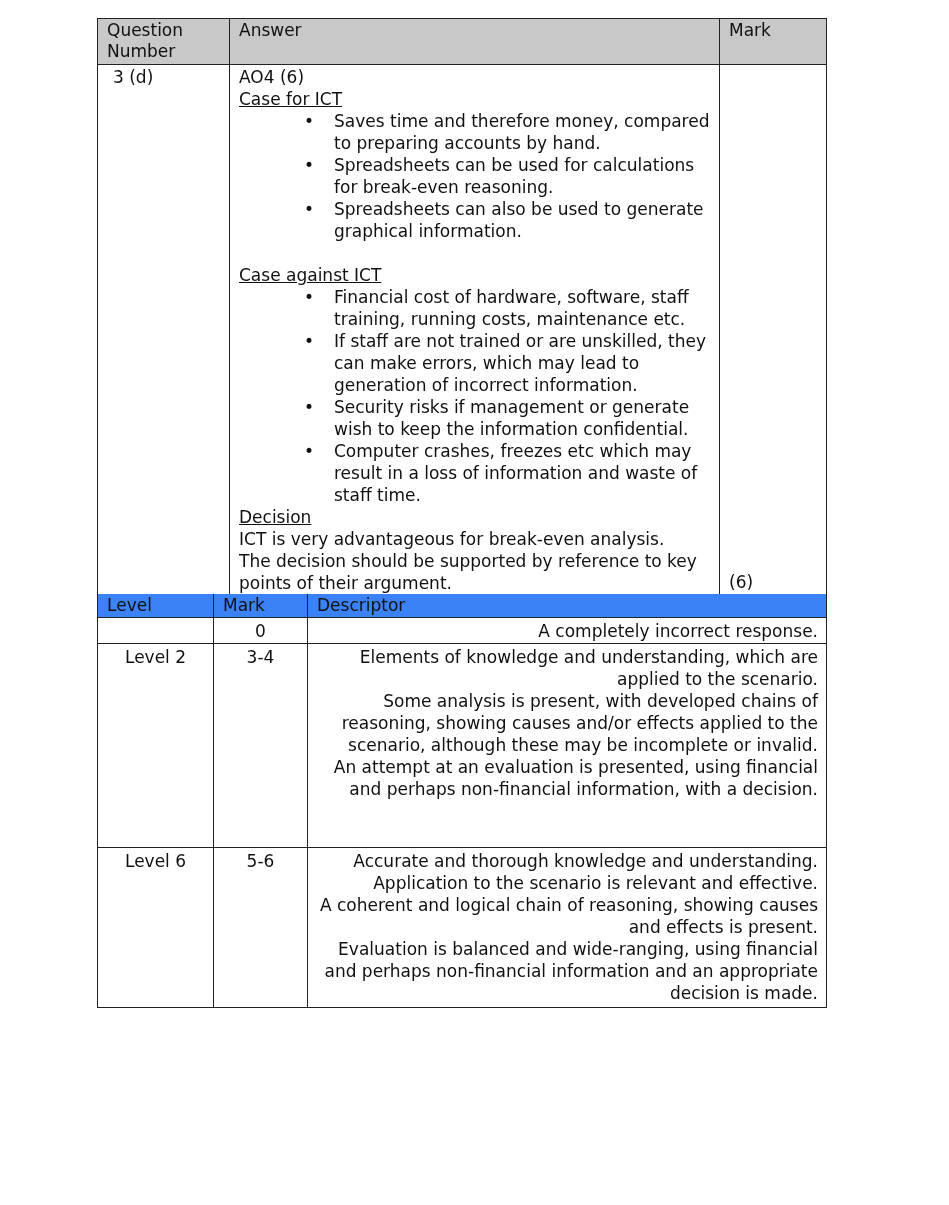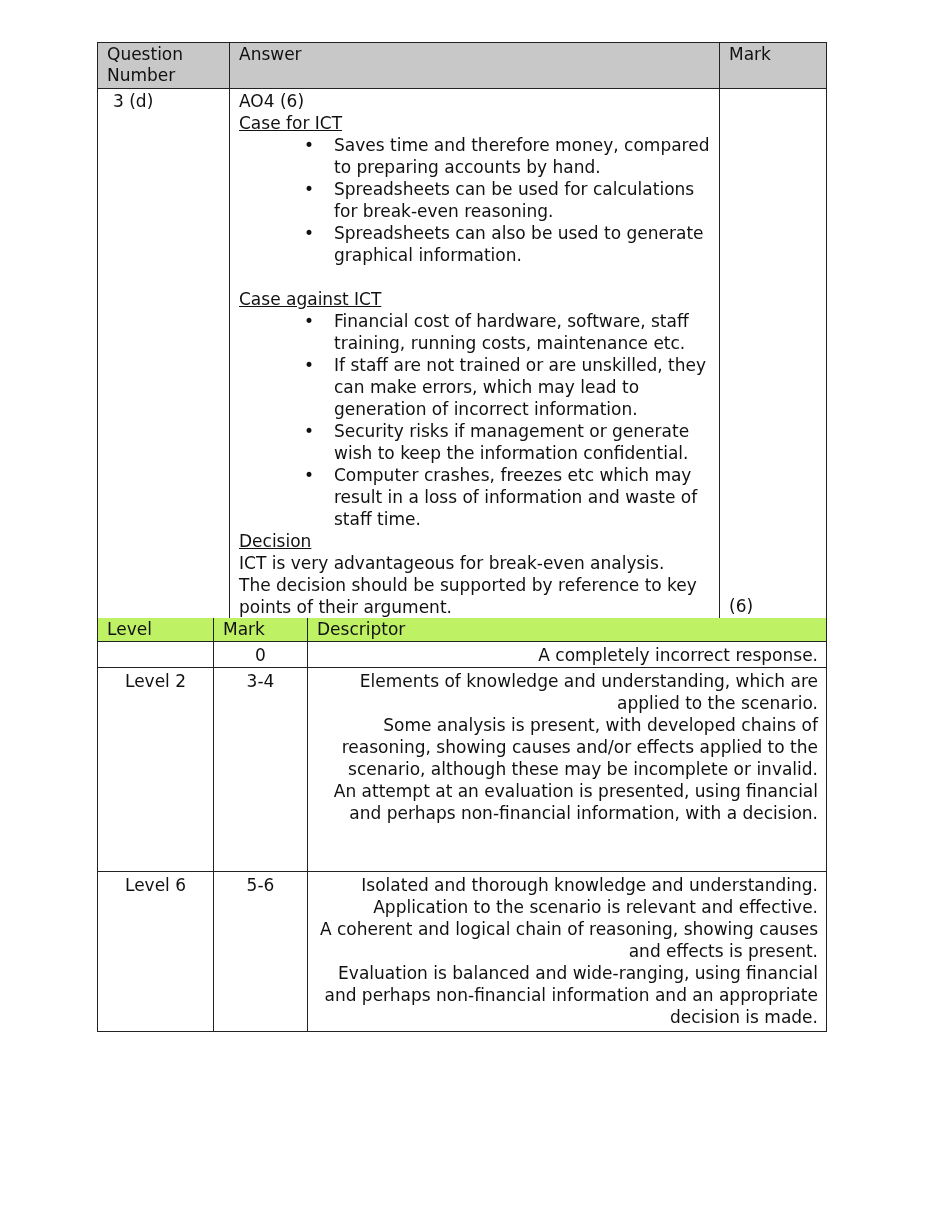--- a/index.html
+++ b/index.html
@@ -12,21 +12,21 @@
       height: 1205px;
       position: relative;
       font-family: "DejaVu Sans", sans-serif;
       color: #111111;
       font-size: 17px;
       line-height: 22px;
     }
     .page {
       position: absolute;
       left: 97px;
-      top: 42px;
+      top: 18px;
       width: 729px;
     }
     table {
       border-collapse: collapse;
       width: 729px;
       table-layout: fixed;
     }
     td, th {
       border: 1px solid #222222;
       vertical-align: top;
@@ -68,21 +68,21 @@
       left: -30px;
       top: 0;
     }
     .gap { height: 22px; }
 
     
     .lv col.l1 { width: 116px; }
     .lv col.l2 { width: 94px; }
     .lv col.l3 { width: 519px; }
     .lv thead th {
-      background: #bef264;
+      background: #3b82f6;
       height: 23px;
       line-height: 23px;
       padding: 0 8px 0 9px;
       border-top: none;
     }
     .lv td.level-cell { text-align: center; padding-top: 2px; }
     .lv td.mark-cell { text-align: center; padding-top: 2px; }
     .lv td.desc-cell { padding: 2px 8px 0 8px; text-align: right; }
     .lv tr.r0 td { height: 23px; }
     .lv tr.r1 td { height: 89px; }
@@ -169,21 +169,21 @@
         <td class="desc-cell">
           <span class="desc-line">Elements of knowledge and understanding, which are applied to the scenario.</span>
           <span class="desc-line">Some analysis is present, with developed chains of reasoning, showing causes and/or effects applied to the scenario, although these may be incomplete or invalid.</span>
           <span class="desc-line">An attempt at an evaluation is presented, using financial and perhaps non-financial information, with a decision.</span>
         </td>
       </tr>
       <tr class="r3">
         <td class="level-cell">Level 6</td>
         <td class="mark-cell">5-6</td>
         <td class="desc-cell">
-          <span class="desc-line">Isolated and thorough knowledge and understanding.</span>
+          <span class="desc-line">Accurate and thorough knowledge and understanding.</span>
           <span class="desc-line">Application to the scenario is relevant and effective.</span>
           <span class="desc-line">A coherent and logical chain of reasoning, showing causes and effects is present.</span>
           <span class="desc-line">Evaluation is balanced and wide-ranging, using financial and perhaps non-financial information and an appropriate decision is made.</span>
         </td>
       </tr>
     </tbody>
   </table>
 
 </div>
 

